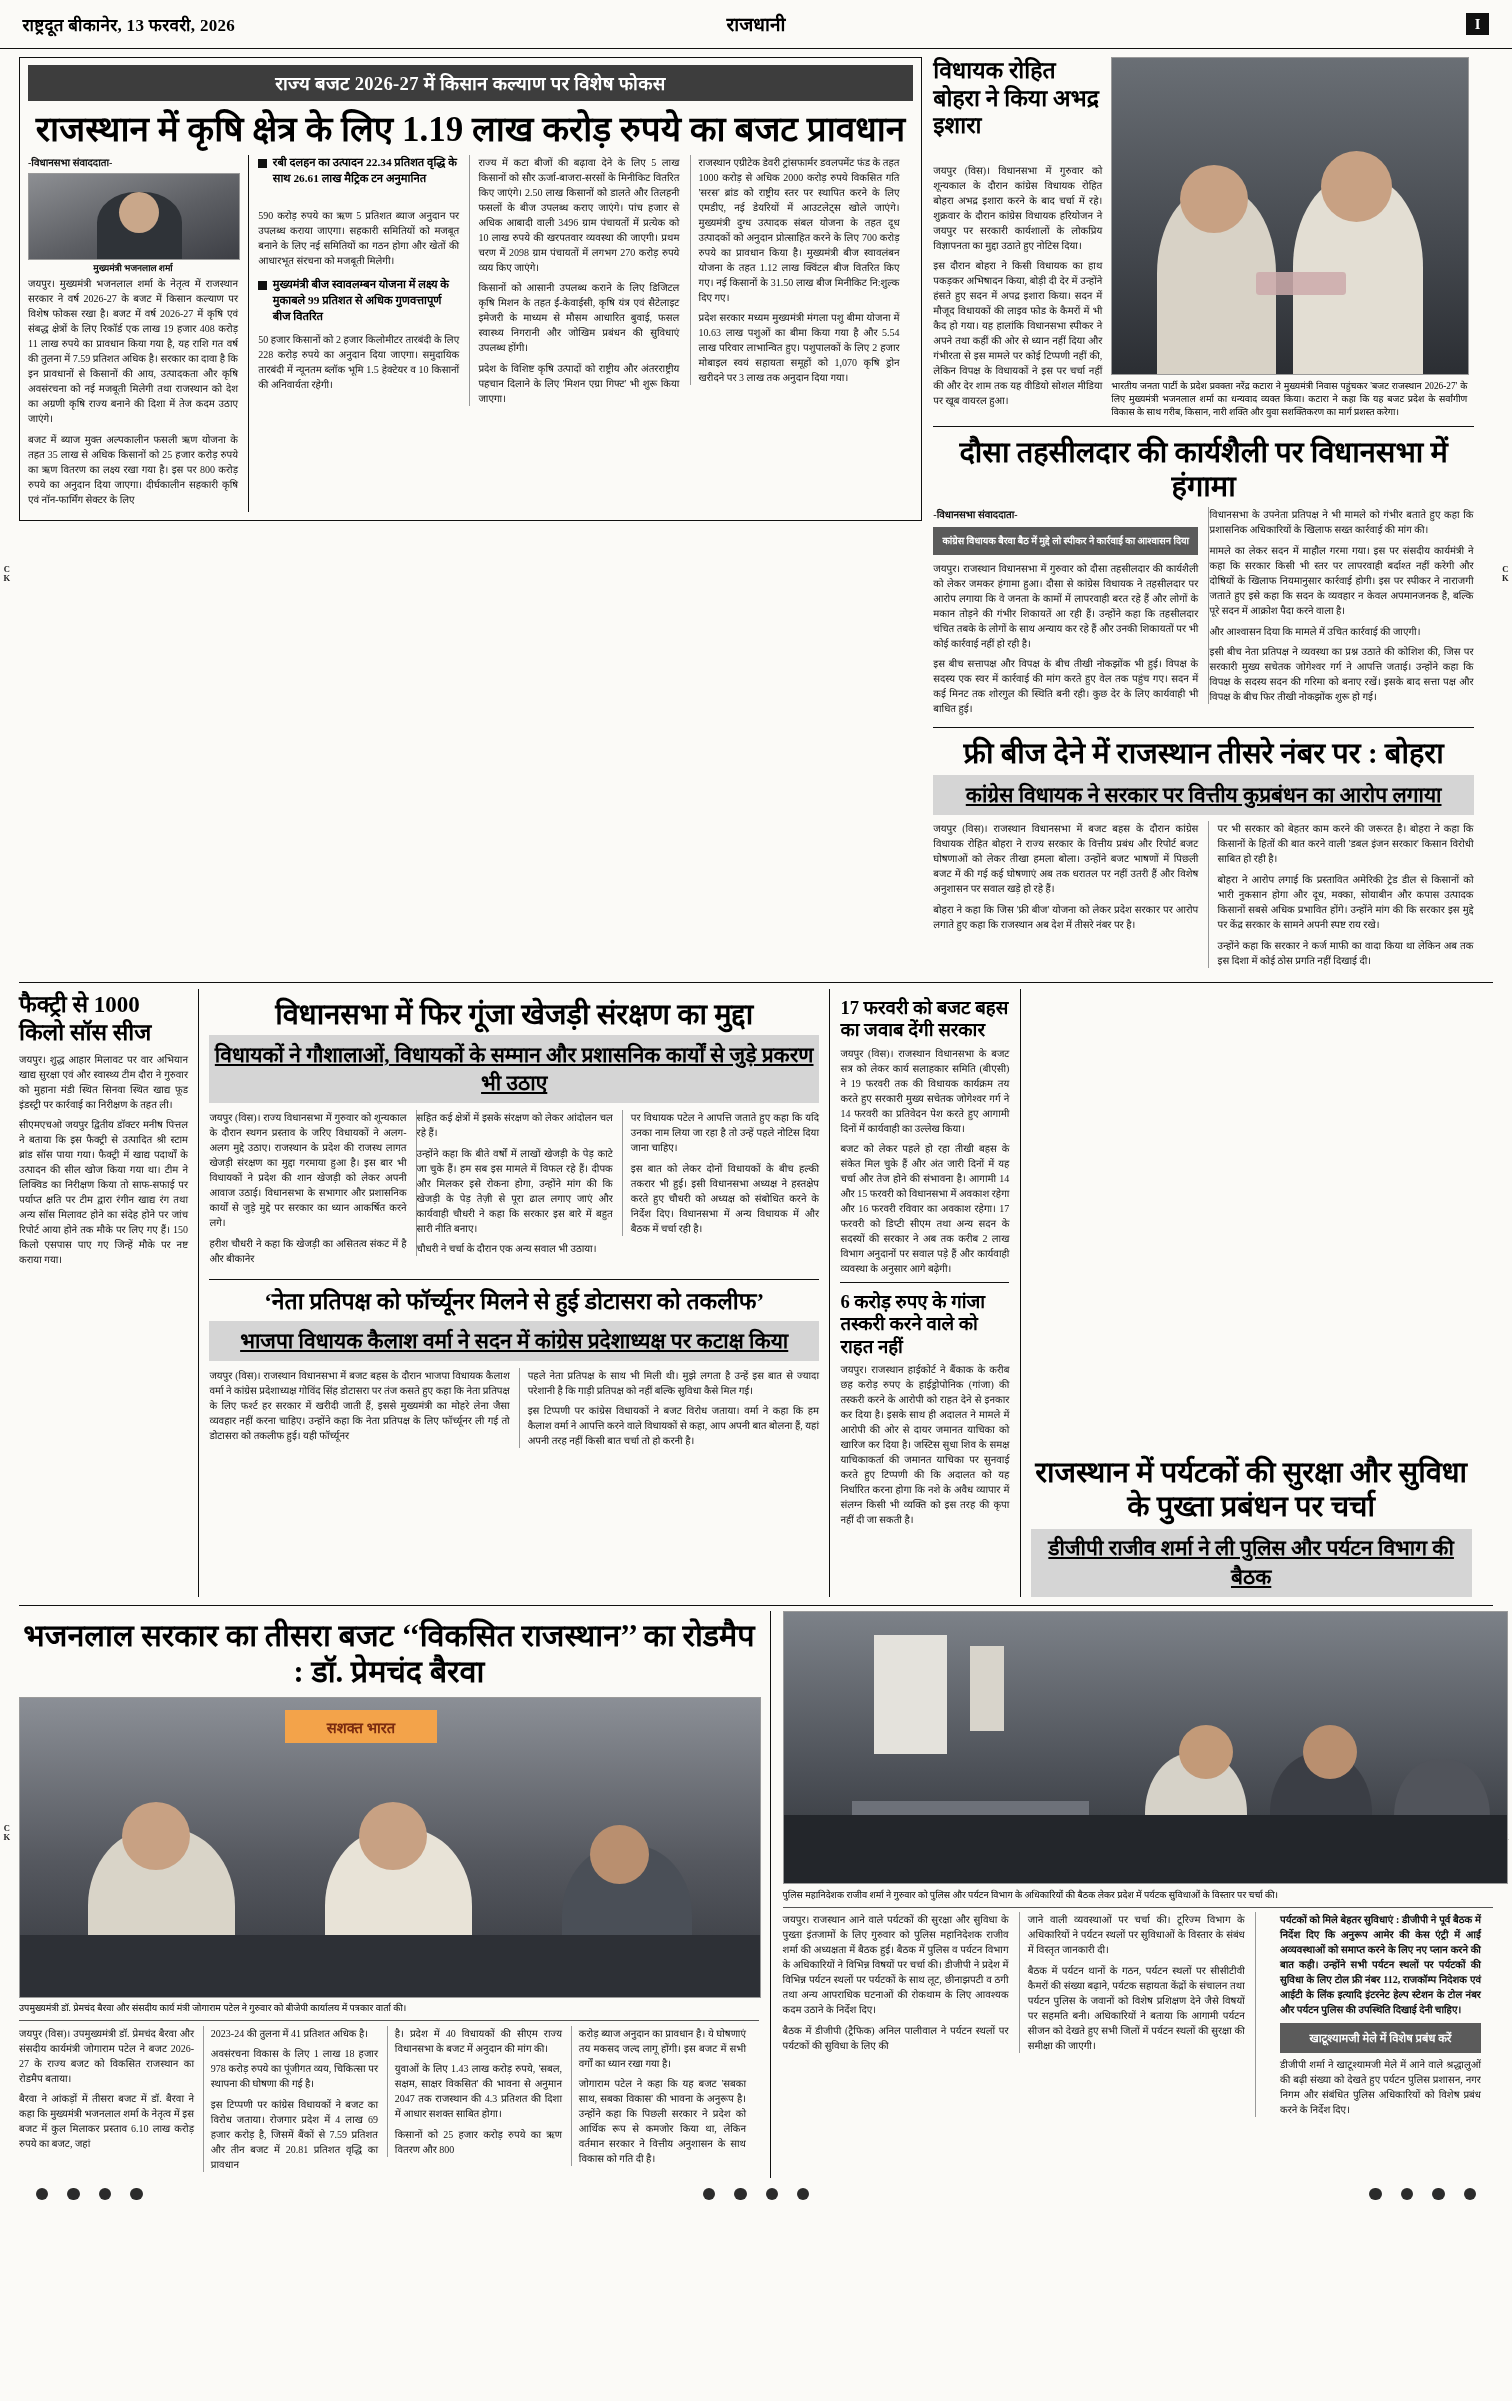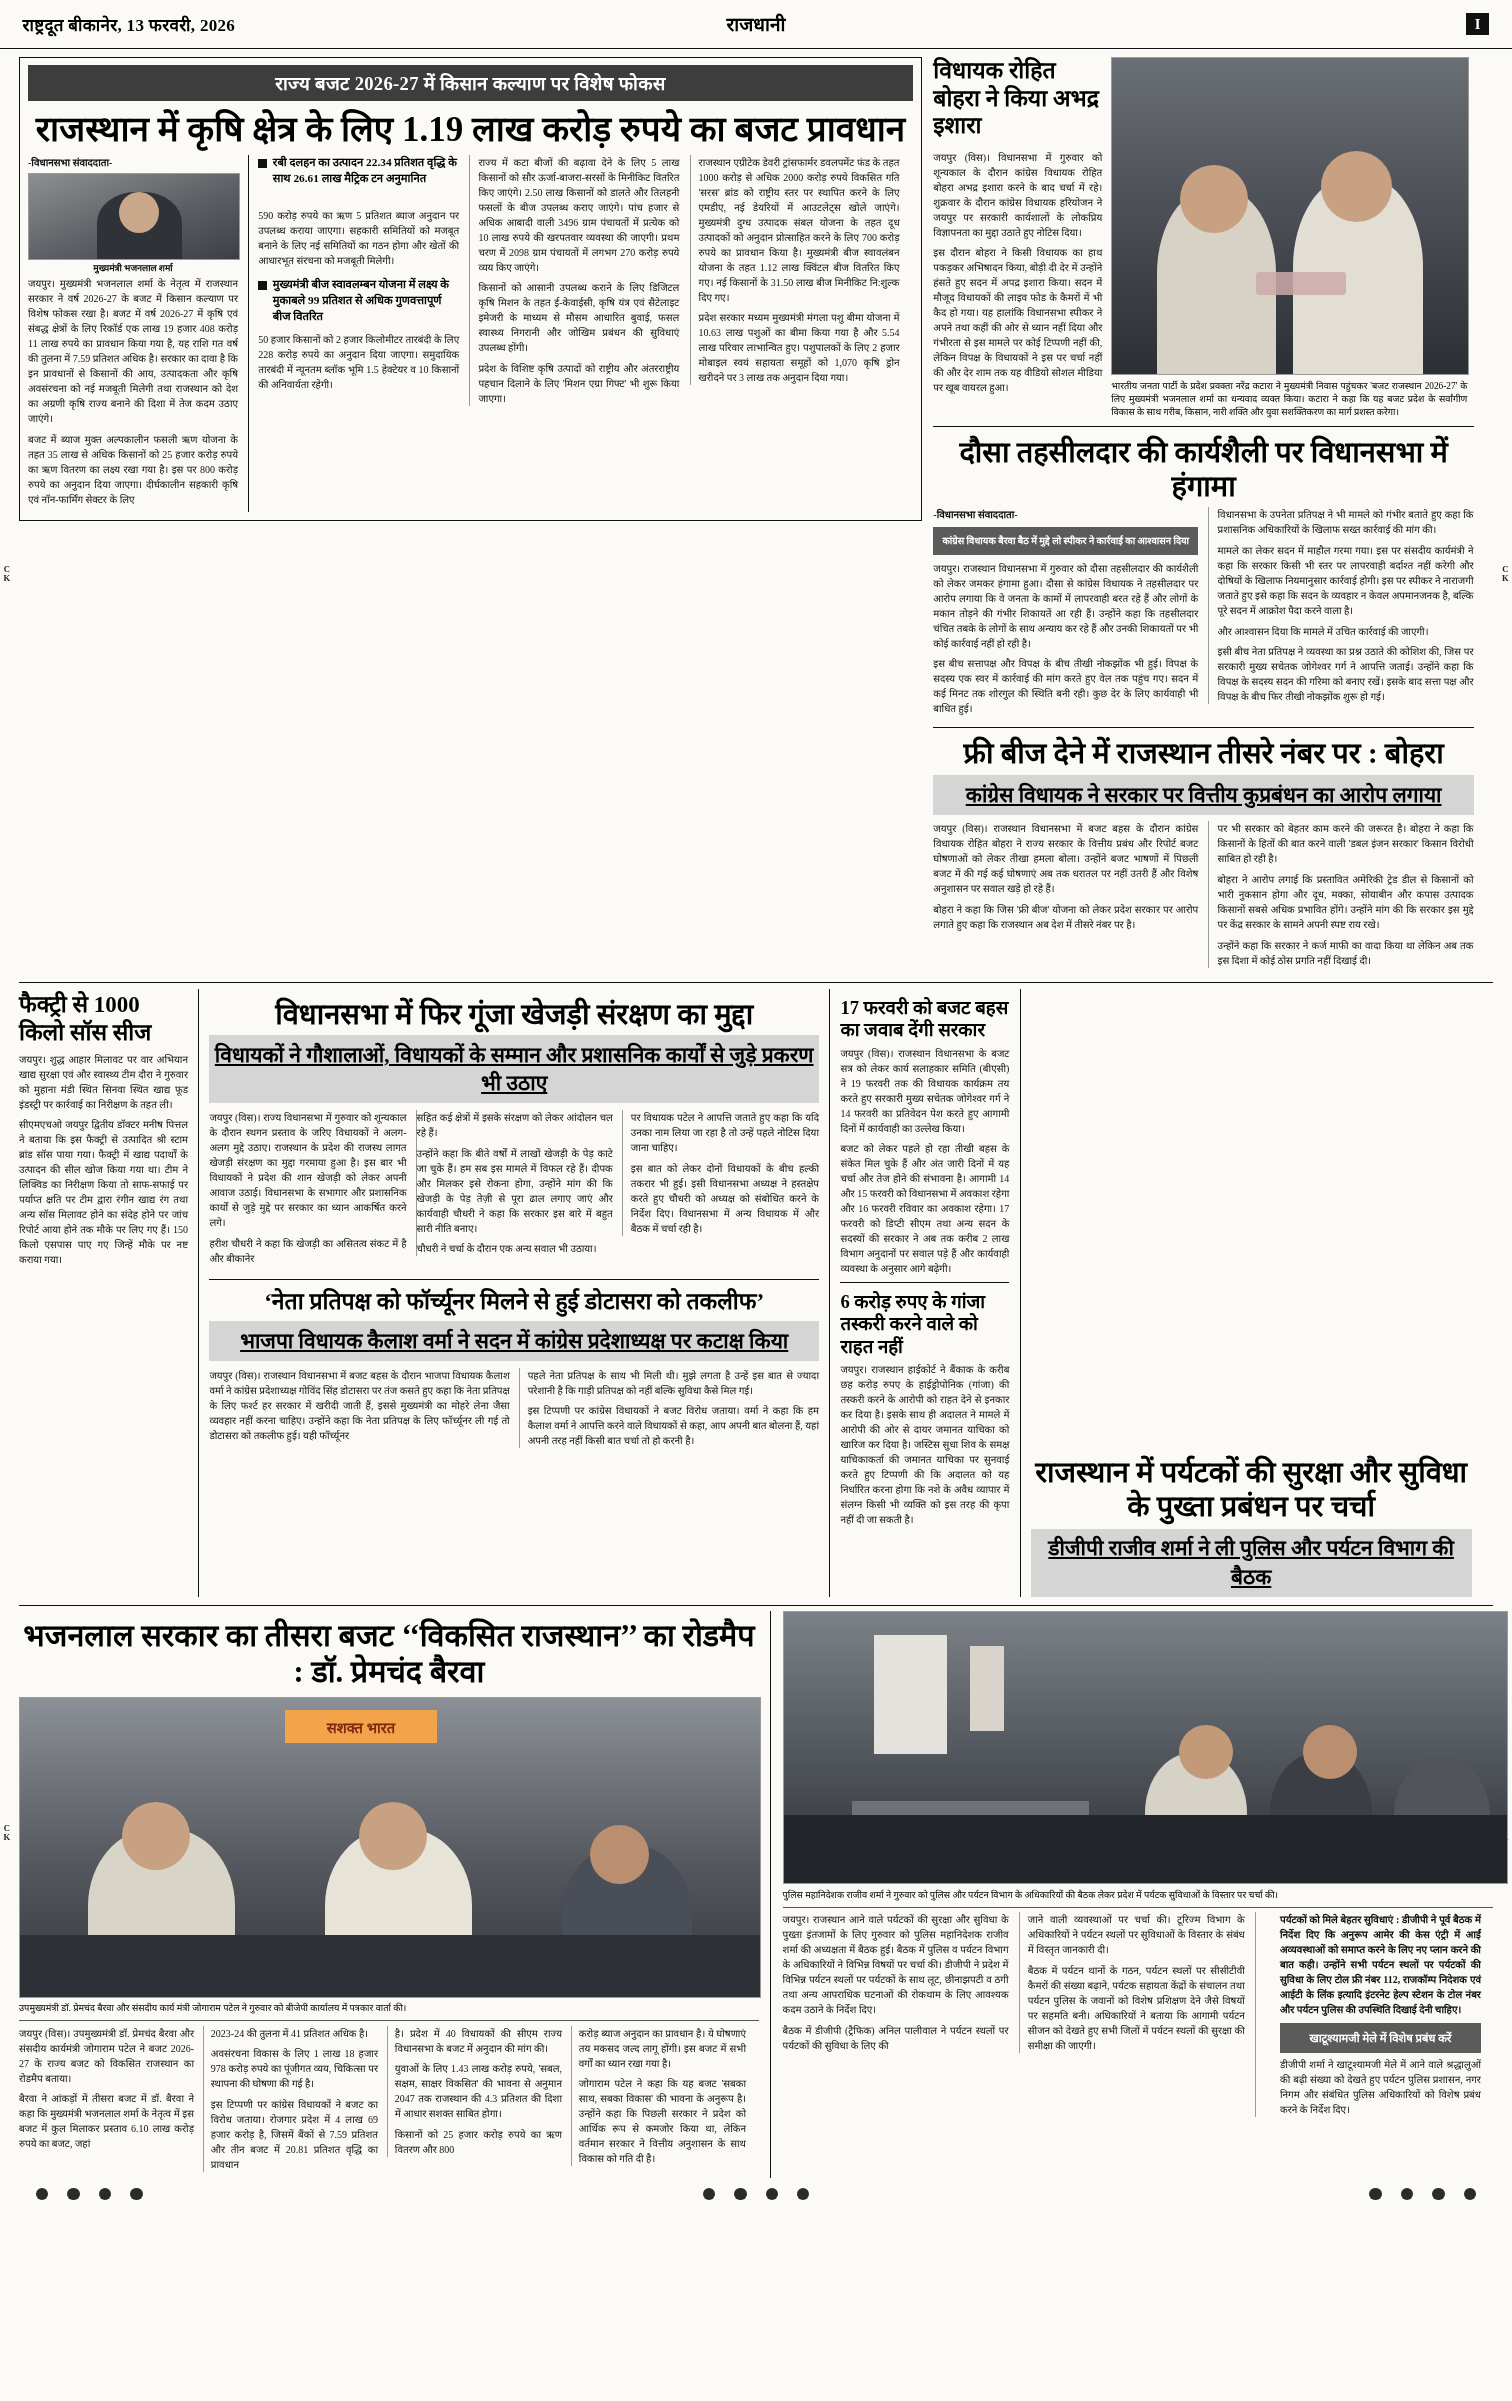--- a/index.html
+++ b/index.html
@@ -137,21 +137,21 @@
               </div>
             </div>
           </div>
         </div>
       </div>
 
       <div style="width:552px;padding-left:11.3px;box-sizing:border-box;">
         <div class="flexrow" style="gap:9px;">
           <div style="width:169px;">
             <div class="headline sm" style="text-align:left;margin-top:0;">विधायक रोहित बोहरा ने किया अभद्र इशारा</div>
-            <div class="col-text" style="margin-top:10px;">
+            <div class="col-text" style="margin-top:23px;">
               <p>जयपुर (विस)। विधानसभा में गुरुवार को शून्यकाल के दौरान कांग्रेस विधायक रोहित बोहरा अभद्र इशारा करने के बाद चर्चा में रहे। शुक्रवार के दौरान कांग्रेस विधायक हरियोजन ने जयपुर पर सरकारी कार्यशालों के लोकप्रिय विज्ञापनता का मुद्दा उठाते हुए नोटिस दिया।</p>
               <p>इस दौरान बोहरा ने किसी विधायक का हाथ पकड़कर अभिषादन किया, बोड़ी दी देर में उन्होंने हंसते हुए सदन में अपद्र इशारा किया। सदन में मौजूद विधायकों की लाइव फोड के कैमरों में भी कैद हो गया। यह हालांकि विधानसभा स्पीकर ने अपने तथा कहीं की ओर से ध्यान नहीं दिया और गंभीरता से इस मामले पर कोई टिप्पणी नहीं की, लेकिन विपक्ष के विधायकों ने इस पर चर्चा नहीं की और देर शाम तक यह वीडियो सोशल मीडिया पर खूब वायरल हुआ।</p>
             </div>
           </div>
           <div style="width:356px;">
             <div class="photo" style="width:356px;height:316px;">
               <div style="position:absolute;inset:0;background:linear-gradient(180deg,#6a6f75,#44484e 60%,#2b2e33);"></div>
               <div class="fig" style="left:45px;width:119px;height:186px;background:#d8d2c6;"></div>
               <div class="fig" style="left:68px;width:68px;height:68px;border-radius:50%;background:#c8a183;bottom:141px;"></div>
               <div class="fig" style="left:181px;width:130px;height:198px;background:#e3ded3;"></div>
@@ -167,21 +167,21 @@
         <div class="flexrow" style="gap:10.2px;margin-top:4.5px;">
           <div style="width:265px;">
             <div class="col-text">
               <div class="dateline">-विधानसभा संवाददाता-</div>
               <div class="boxdark" style="margin:4.5px 0 5.6px 0;font-size:9.6px;">कांग्रेस विधायक बैरवा बैठ में मुद्दे लो स्पीकर ने कार्रवाई का आश्वासन दिया</div>
               <p>जयपुर। राजस्थान विधानसभा में गुरुवार को दौसा तहसीलदार की कार्यशैली को लेकर जमकर हंगामा हुआ। दौसा से कांग्रेस विधायक ने तहसीलदार पर आरोप लगाया कि वे जनता के कामों में लापरवाही बरत रहे हैं और लोगों के मकान तोड़ने की गंभीर शिकायतें आ रही हैं। उन्होंने कहा कि तहसीलदार चंचित तबके के लोगों के साथ अन्याय कर रहे हैं और उनकी शिकायतों पर भी कोई कार्रवाई नहीं हो रही है।</p>
               <p>इस बीच सत्तापक्ष और विपक्ष के बीच तीखी नोकझोंक भी हुई। विपक्ष के सदस्य एक स्वर में कार्रवाई की मांग करते हुए वेल तक पहुंच गए। सदन में कई मिनट तक शोरगुल की स्थिति बनी रही। कुछ देर के लिए कार्यवाही भी बाधित हुई।</p>
             </div>
           </div>
           <div style="width:265px;">
-            <div class="col-text" style="padding-left:8px;border-left:0.6px solid #999;">
+            <div class="col-text" style="border-left:0.6px solid #999;">
               <p>विधानसभा के उपनेता प्रतिपक्ष ने भी मामले को गंभीर बताते हुए कहा कि प्रशासनिक अधिकारियों के खिलाफ सख्त कार्रवाई की मांग की।</p>
               <p>मामले का लेकर सदन में माहौल गरमा गया। इस पर संसदीय कार्यमंत्री ने कहा कि सरकार किसी भी स्तर पर लापरवाही बर्दाश्त नहीं करेगी और दोषियों के खिलाफ नियमानुसार कार्रवाई होगी। इस पर स्पीकर ने नाराजगी जताते हुए इसे कहा कि सदन के व्यवहार न केवल अपमानजनक है, बल्कि पूरे सदन में आक्रोश पैदा करने वाला है।</p>
               <p>और आश्वासन दिया कि मामले में उचित कार्रवाई की जाएगी।</p>
               <p>इसी बीच नेता प्रतिपक्ष ने व्यवस्था का प्रश्न उठाते की कोशिश की, जिस पर सरकारी मुख्य सचेतक जोगेश्वर गर्ग ने आपत्ति जताई। उन्होंने कहा कि विपक्ष के सदस्य सदन की गरिमा को बनाए रखें। इसके बाद सत्ता पक्ष और विपक्ष के बीच फिर तीखी नोकझोंक शुरू हो गई।</p>
             </div>
           </div>
         </div>
 
         <div class="rule"></div>
         <div class="headline med">फ्री बीज देने में राजस्थान तीसरे नंबर पर : बोहरा</div>

